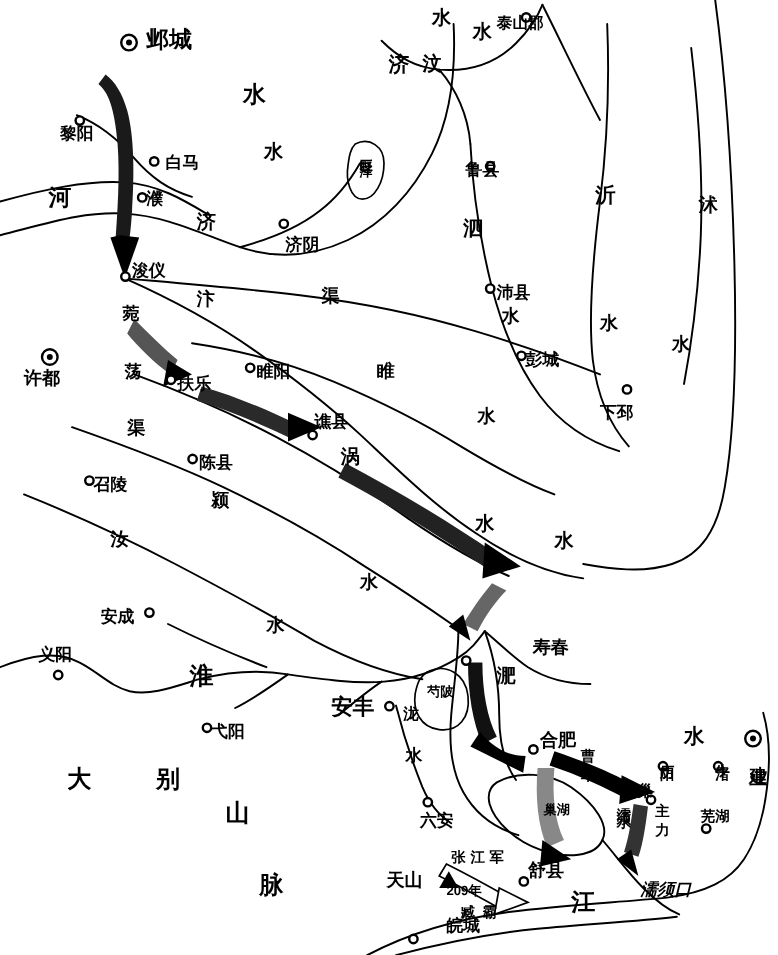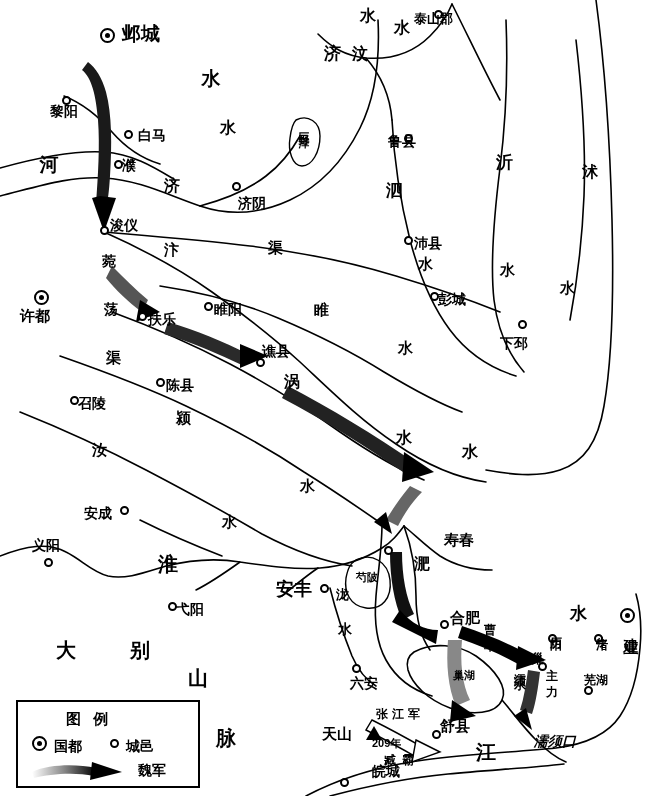--- a/index.html
+++ b/index.html
@@ -289,33 +289,14 @@
   <div class="lbl" style="left:484px;top:640px;font-size:12px;">军</div>
   <div class="lbl" style="left:546px;top:670px;font-size:12px;">主</div>
   <div class="lbl" style="left:546px;top:686px;font-size:12px;">力</div>
   <div class="lbl" style="left:376px;top:708px;font-size:12px;">张</div>
   <div class="lbl" style="left:392px;top:708px;font-size:12px;">江</div>
   <div class="lbl" style="left:408px;top:708px;font-size:12px;">军</div>
   <div class="lbl" style="left:372px;top:738px;font-size:11px;">209年</div>
   <div class="lbl" style="left:384px;top:754px;font-size:12px;">臧</div>
   <div class="lbl" style="left:402px;top:754px;font-size:12px;">霸</div>
 
-  <div class="legend">
-    <div class="legend-title">图 例</div>
-    <div class="cap-dot" style="left:14px;top:34px;"></div>
-    <div class="legend-row" style="left:36px;top:36px;">国都</div>
-    <div class="city-dot" style="left:92px;top:37px;"></div>
-    <div class="legend-row" style="left:108px;top:36px;">城邑</div>
-    <svg style="position:absolute;left:12px;top:58px;width:96px;height:20px;" viewBox="0 0 96 20">
-      <path d="M2 12 C20 4,46 4,66 8 L64 16 C44 12,20 14,4 18Z" fill="url(#lg)"></path>
-      <defs>
-        <linearGradient id="lg" x1="0" y1="0" x2="1" y2="0">
-          <stop offset="0%" stop-color="#ffffff"></stop>
-          <stop offset="50%" stop-color="#888888"></stop>
-          <stop offset="100%" stop-color="#000000"></stop>
-        </linearGradient>
-      </defs>
-      <path d="M62 2 L92 12 L60 20Z" fill="#000"></path>
-    </svg>
-    <div class="legend-row" style="left:120px;top:60px;">魏军</div>
-  </div>
 
 </div>
 
 </body></html>

